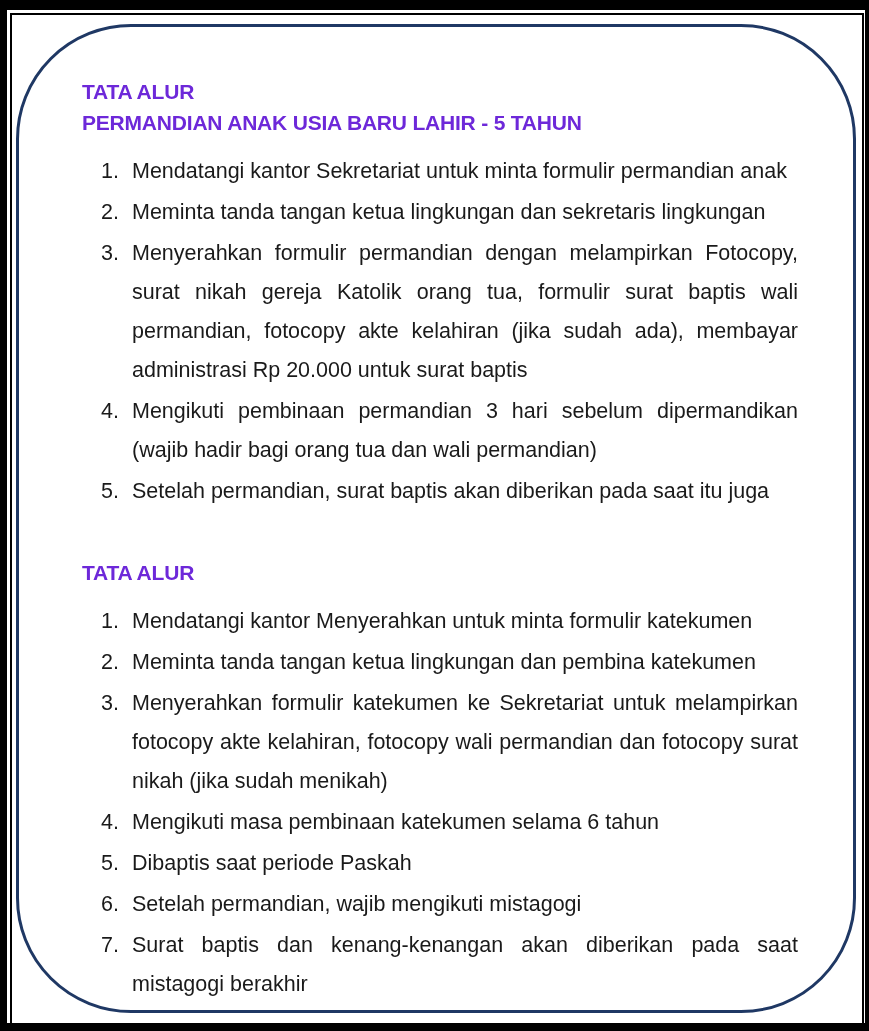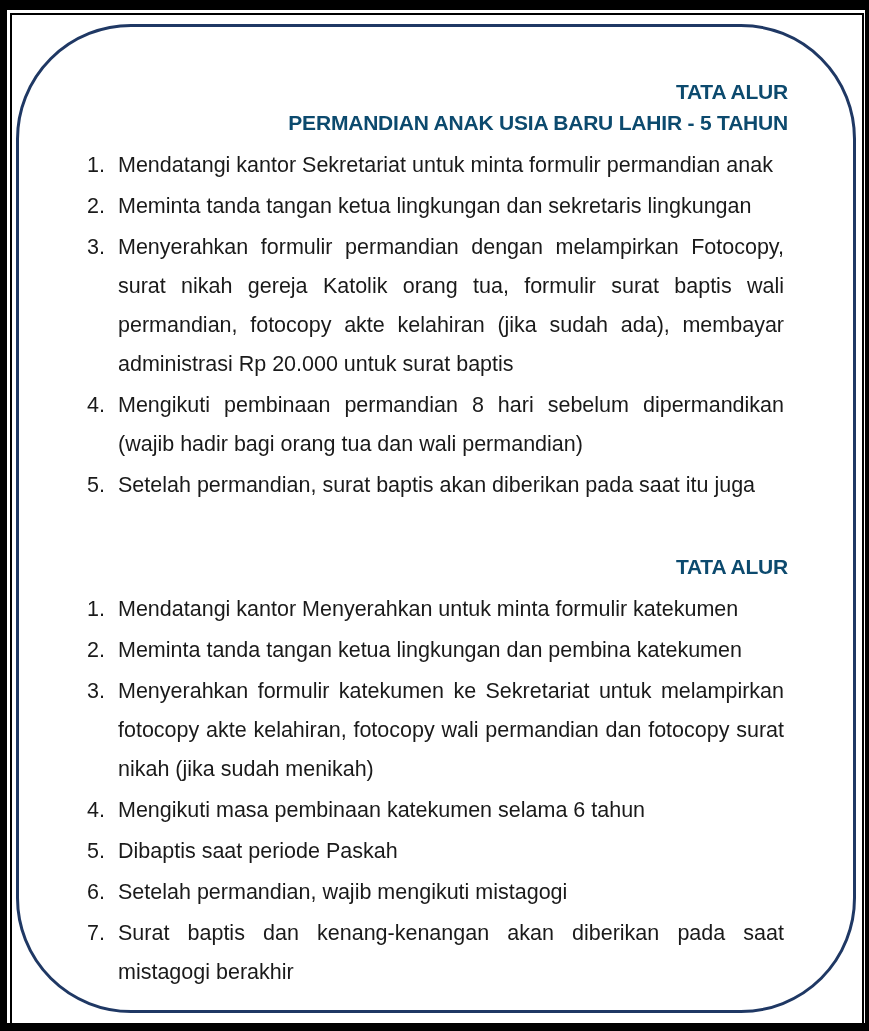--- a/index.html
+++ b/index.html
@@ -33,33 +33,32 @@
     border: 3px solid #1F3864;
     border-radius: 115px;
     box-sizing: border-box;
   }
   .content {
     position: absolute;
     left: 82px; top: 76px;
     width: 706px;
   }
   .section-title {
-    color: #0c4a6e;
+    color: #6d28d9;
     font-weight: bold;
     font-size: 21px;
     line-height: 31px;
     letter-spacing: -0.2px;
     margin: 0 0 8px 0;
-    text-align: right;
   }
   .section-title .title-line { display: block; }
   ol.steps {
     list-style: none;
     counter-reset: step;
-    margin: 0; padding: 0;
+    margin: 14px; padding: 0;
     width: 702px;
   }
   ol.steps li {
     counter-increment: step;
     position: relative;
     padding-left: 36px;
     width: 666px;
     box-sizing: content-box;
     text-align: justify;
     font-size: 21.5px;
@@ -86,21 +85,21 @@
 
   <section class="section-1">
     <h2 class="section-title">
       <span class="title-line">TATA ALUR</span>
       <span class="title-line">PERMANDIAN ANAK USIA BARU LAHIR - 5 TAHUN</span>
     </h2>
     <ol class="steps">
         <li>Mendatangi kantor Sekretariat untuk minta formulir permandian anak</li>
         <li>Meminta tanda tangan ketua lingkungan dan sekretaris lingkungan</li>
         <li>Menyerahkan formulir permandian dengan melampirkan Fotocopy, surat nikah gereja Katolik orang tua, formulir surat baptis wali permandian, fotocopy akte kelahiran (jika sudah ada), membayar administrasi Rp 20.000 untuk surat baptis</li>
-        <li>Mengikuti pembinaan permandian 8 hari sebelum dipermandikan (wajib hadir bagi orang tua dan wali permandian)</li>
+        <li>Mengikuti pembinaan permandian 3 hari sebelum dipermandikan (wajib hadir bagi orang tua dan wali permandian)</li>
         <li>Setelah permandian, surat baptis akan diberikan pada saat itu juga</li>
       </ol>
   </section>
 
   <section class="section-2">
     <h2 class="section-title">
       <span class="title-line">TATA ALUR</span>
     </h2>
     <ol class="steps">
         <li>Mendatangi kantor Menyerahkan untuk minta formulir katekumen</li>

